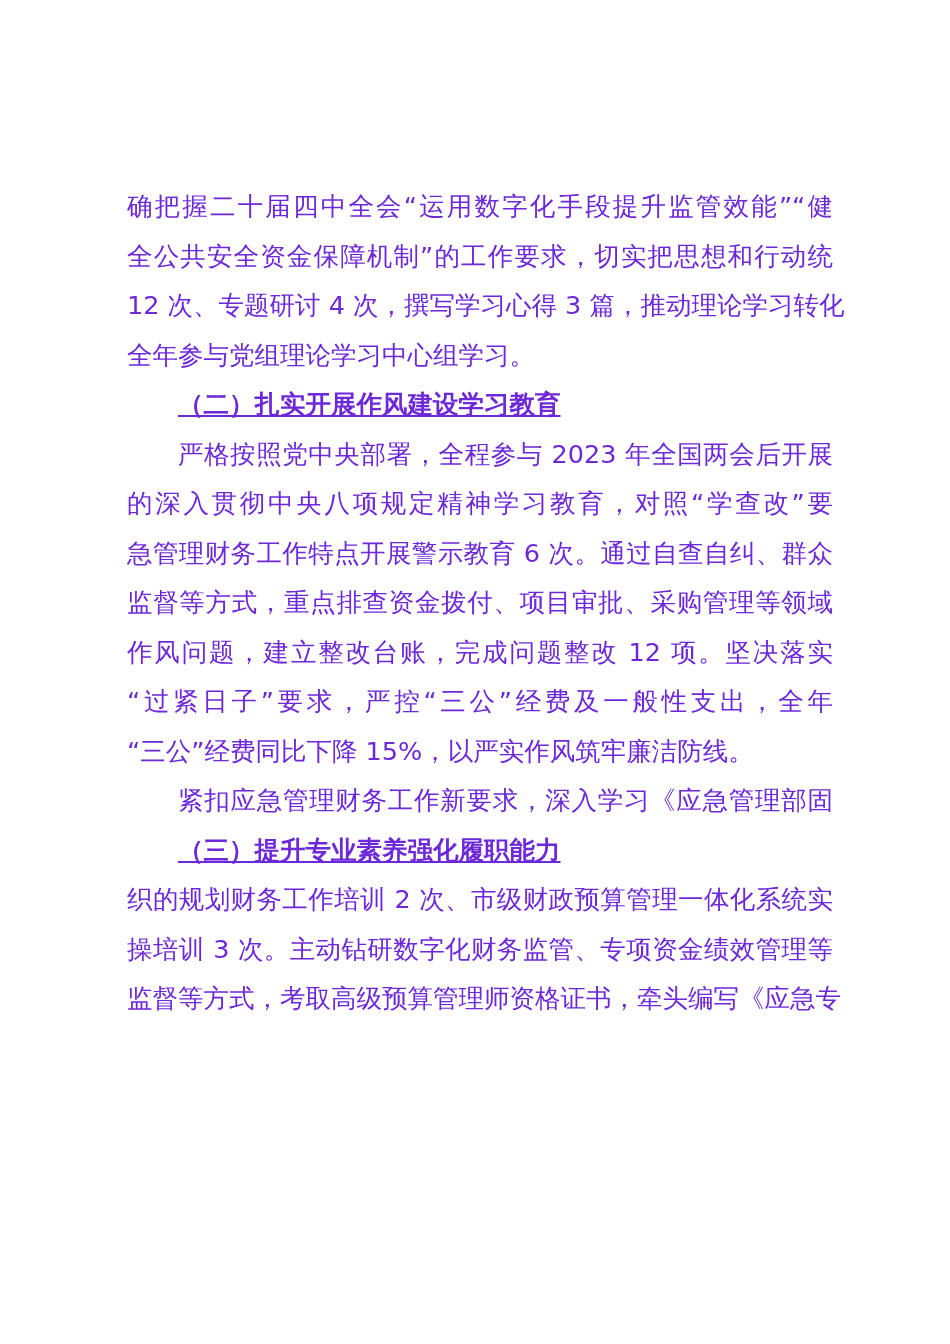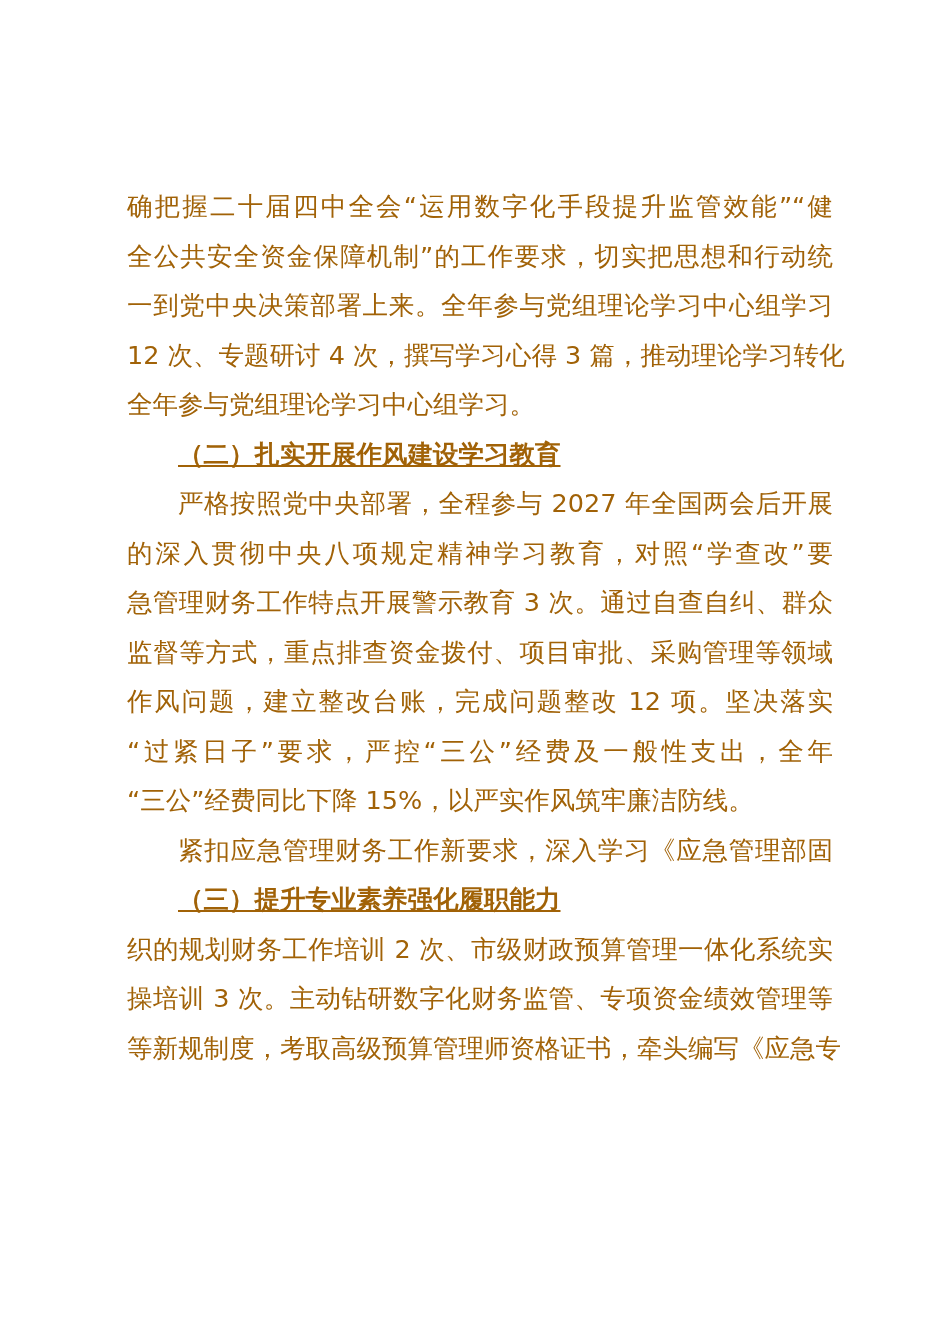--- a/index.html
+++ b/index.html
@@ -1,49 +1,48 @@
 <!DOCTYPE html>
 <html><head>
 <meta charset="utf-8">
 <style>
   html, body { margin: 0; padding: 0; background: #ffffff; }
   body { width: 950px; height: 1344px; position: relative; overflow: hidden; }
   .page {
     position: absolute; left: 127px; top: 182px; width: 706px;
     font-family: "DejaVu Sans", "Liberation Sans", sans-serif;
-    color: #a16207; font-size: 25.5px; line-height: 49.5px;
+    color: #6d28d9; font-size: 25.5px; line-height: 49.5px;
   }
   .line { white-space: nowrap; text-align: justify; text-align-last: justify; height: 49.5px; overflow: visible; }
   .line.last { text-align-last: left; }
   .indent { padding-left: 51px; }
   .heading { font-weight: bold; padding-left: 51px; text-align-last: left; text-decoration: underline; }
 </style>
 </head>
 <body>
 
 <div class="page">
   <div>
     <div class="line">确把握二十届四中全会“运用数字化手段提升监管效能”“健</div>
     <div class="line">全公共安全资金保障机制”的工作要求，切实把思想和行动统</div>
-    <div class="line">一到党中央决策部署上来。全年参与党组理论学习中心组学习</div>
     <div class="line">12 次、专题研讨 4 次，撰写学习心得 3 篇，推动理论学习转化</div>
     <div class="line last">全年参与党组理论学习中心组学习。</div>
   </div>
 
   <div>
     <div class="line heading">（二）扎实开展作风建设学习教育</div>
-    <div class="line indent">严格按照党中央部署，全程参与 2027 年全国两会后开展</div>
+    <div class="line indent">严格按照党中央部署，全程参与 2023 年全国两会后开展</div>
     <div class="line">的深入贯彻中央八项规定精神学习教育，对照“学查改”要</div>
-    <div class="line">急管理财务工作特点开展警示教育 3 次。通过自查自纠、群众</div>
+    <div class="line">急管理财务工作特点开展警示教育 6 次。通过自查自纠、群众</div>
     <div class="line">监督等方式，重点排查资金拨付、项目审批、采购管理等领域</div>
     <div class="line">作风问题，建立整改台账，完成问题整改 12 项。坚决落实</div>
     <div class="line">“过紧日子”要求，严控“三公”经费及一般性支出，全年</div>
     <div class="line last">“三公”经费同比下降 15%，以严实作风筑牢廉洁防线。</div>
   </div>
 
   <div>
     <div class="line indent">紧扣应急管理财务工作新要求，深入学习《应急管理部固</div>
     <div class="line heading">（三）提升专业素养强化履职能力</div>
     <div class="line">织的规划财务工作培训 2 次、市级财政预算管理一体化系统实</div>
     <div class="line">操培训 3 次。主动钻研数字化财务监管、专项资金绩效管理等</div>
-    <div class="line">等新规制度，考取高级预算管理师资格证书，牵头编写《应急专</div>
+    <div class="line">监督等方式，考取高级预算管理师资格证书，牵头编写《应急专</div>
   </div>
 </div>
 
 </body></html>

